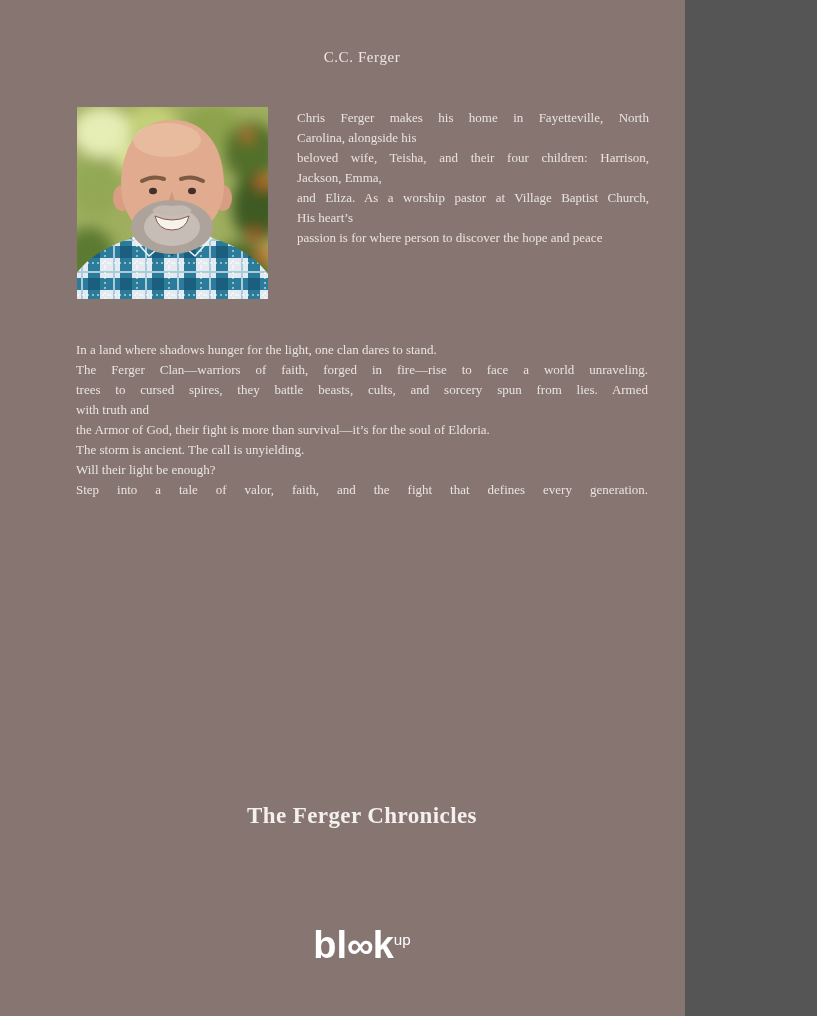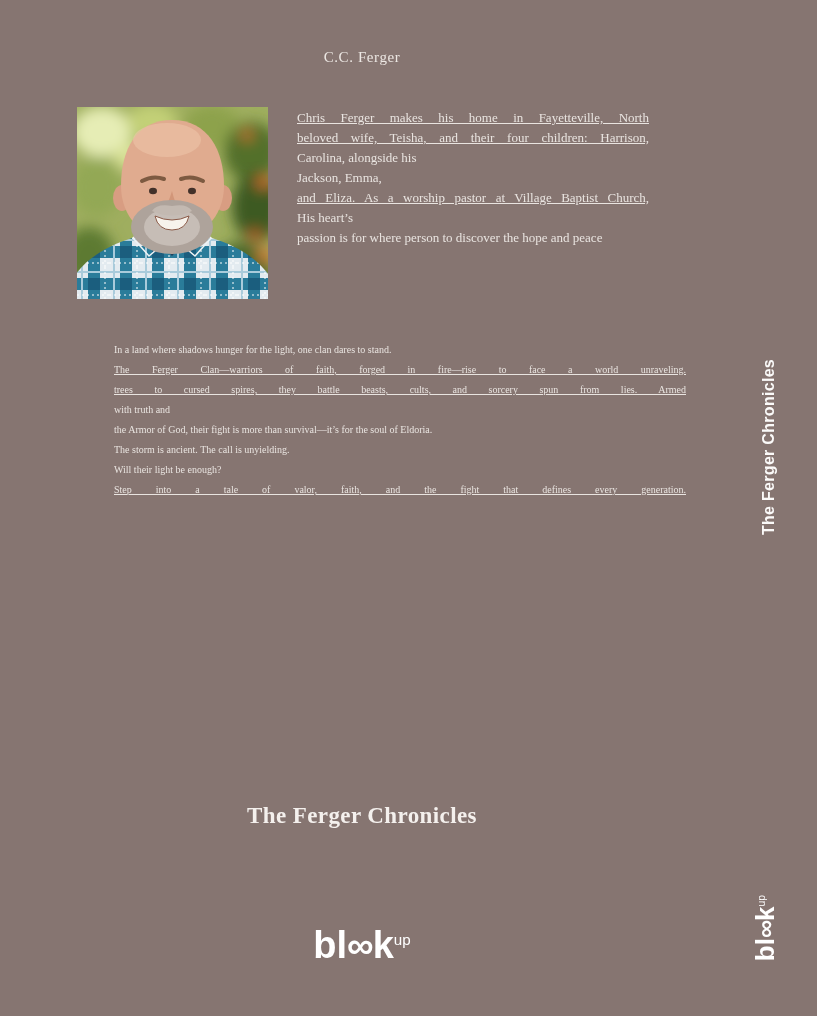--- a/index.html
+++ b/index.html
@@ -1,43 +1,43 @@
 <!DOCTYPE html>
 <html><head>
 <meta charset="utf-8">
 <style>
   html,body { margin:0; padding:0; }
   body { background:#555; }
   .page {
     position:relative;
-    width:817px; height:1016px;
+    width:685px; height:1016px;
     background:#867571;
     overflow:hidden;
     font-family:"Liberation Serif", serif;
   }
   
   .author-name {
     position:absolute; left:0; top:49px; width:724px;
     text-align:center; font-size:15px; letter-spacing:.6px;
     color:#ece7e3;
   }
   .photo-frame {
     position:absolute; left:77px; top:107px; width:191px; height:192px;
   }
   .photo-frame svg { display:block; width:191px; height:192px; }
   .bio {
     position:absolute; left:297px; top:108px; width:352px;
     font-size:13px; line-height:20px; color:#e9e4e0;
   }
   .synopsis {
     position:absolute; left:76px; top:340px; width:572px;
-    font-size:10px; line-height:20px; color:#e9e4e0;margin-left:38px;
+    font-size:13px; line-height:20px; color:#e9e4e0;
   }
   .line { text-align:left; }
-  .line.j { text-align:justify; text-align-last:justify;text-decoration:underline; }
+  .line.j { text-align:justify; text-align-last:justify; }
   .cover-title {
     position:absolute; left:0; top:803px; width:724px;
     text-align:center; font-size:23px; font-weight:bold;
     color:#f4f0ed; letter-spacing:.4px;
   }
   
   .spine-title {
     position:absolute; left:769px; top:447px;
     transform:translate(-50%,-50%) rotate(-90deg);
     white-space:nowrap;
@@ -139,22 +139,22 @@
 
         <path d="M78,109 Q95,117 112,109 Q109,123 95,123 Q81,123 78,109 Z" fill="#f7f3ec" stroke="#8a5a48" stroke-width="1"></path>
 
         <path d="M75,104 Q95,113 115,104 Q110,96 95,99 Q80,96 75,104 Z" fill="#c3b9b1"></path>
       </g>
     </svg>
   </div>
 
   <div class="bio">
     <div class="line j">Chris Ferger makes his home in Fayetteville, North</div>
+    <div class="line">Carolina, alongside his</div>
     <div class="line j">beloved wife, Teisha, and their four children: Harrison,</div>
-    <div class="line">Carolina, alongside his</div>
     <div class="line">Jackson, Emma,</div>
     <div class="line j">and Eliza. As a worship pastor at Village Baptist Church,</div>
     <div class="line">His heart’s</div>
     <div class="line">passion is for where person to discover the hope and peace</div>
   </div>
 
   <div class="synopsis">
     <div class="line">In a land where shadows hunger for the light, one clan dares to stand.</div>
     <div class="line j">The Ferger Clan—warriors of faith, forged in fire—rise to face a world unraveling.</div>
     <div class="line j">trees to cursed spires, they battle beasts, cults, and sorcery spun from lies. Armed</div>

